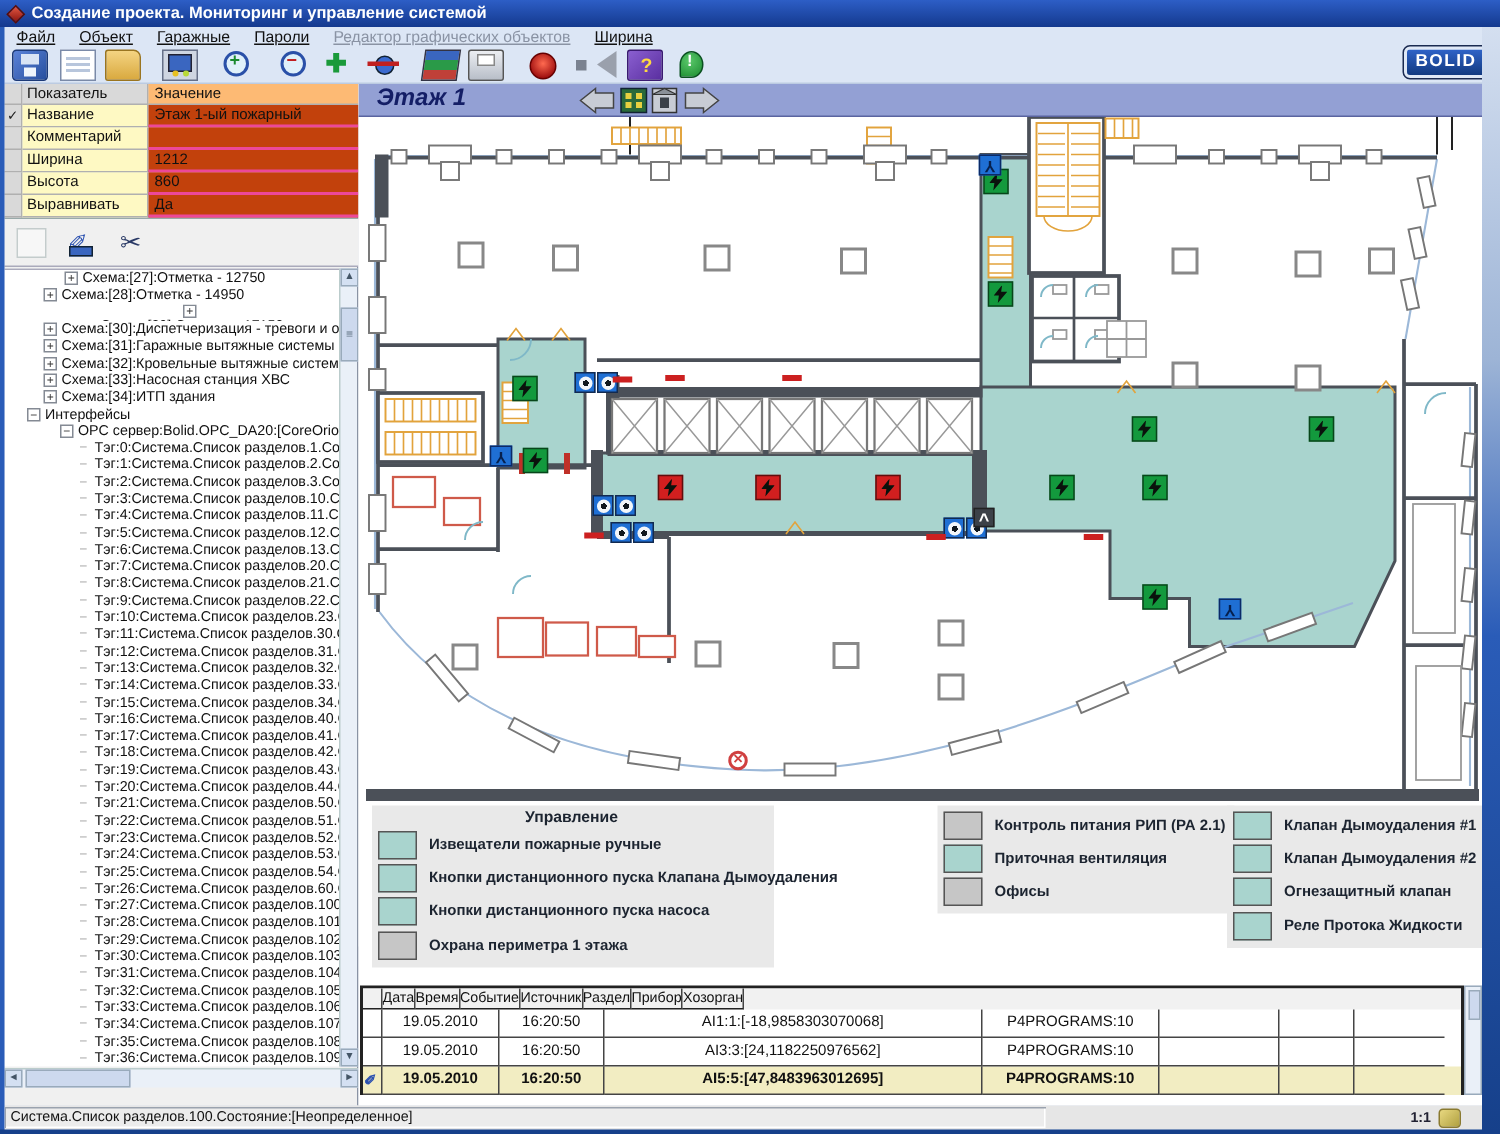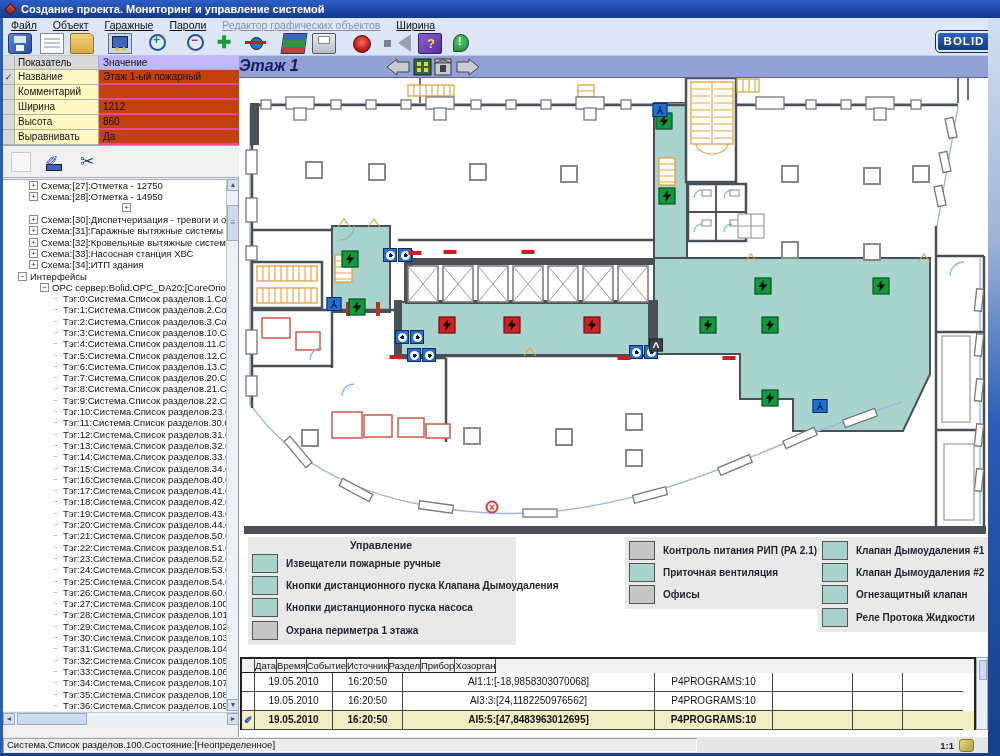--- a/index.html
+++ b/index.html
@@ -66,21 +66,21 @@
   
   .pgrid{position:absolute;left:0;top:0;width:236px;border-bottom:1px solid #9aa;}
   .prow{display:flex;height:15px;font-size:10px;line-height:14px;}
   .prow.phead{height:14px;background:#d9d9d9;font-size:10px;}
   .pgut{width:12px;background:#d9d9d9;border-right:1px solid #b0b0b0;border-bottom:1px solid #b0b0b0;flex:0 0 auto;
     text-align:center;font-size:9px;color:#222;line-height:15px;}
   .pname{width:84px;background:#fef9c3;border-right:1px solid #b0b0b0;border-bottom:1px solid #b0b0b0;
     padding-left:3px;flex:0 0 auto;overflow:hidden;white-space:nowrap;}
   .pval{flex:1;background:#c2410c;border-bottom:2px solid #ec4899;padding-left:4px;overflow:hidden;white-space:nowrap;}
   .phead .pname,.phead .pgut{background:#d9d9d9;}
-  .phead .pval{background:#c4b5fd;border-bottom:1px solid #b0b0b0;}
+  .phead .pval{background:#fdba74;border-bottom:1px solid #b0b0b0;}
   .pgut.c-checked::before{content:"\2713";}
   
   .minibar{position:absolute;left:0;top:90px;width:236px;height:32px;background:#f0f0f0;
     border-bottom:1px solid #aab;display:flex;align-items:center;gap:14px;padding-left:8px;}
   .mbi{position:relative;width:20px;height:20px;}
   .c-new-page-icon{background:#fff;border:1px solid #9aa;opacity:.5;}
   .c-edit-icon::before{content:"\270E";position:absolute;font-size:16px;color:#2a50b0;left:1px;top:-1px;transform:rotate(-90deg);}
   .c-edit-icon::after{content:"";position:absolute;left:1px;bottom:1px;width:14px;height:5px;background:#3a66c0;border:1px solid #123;}
   .c-scissors-icon::before{content:"\2702";position:absolute;font-size:17px;color:#2a3a66;left:1px;top:-1px;}
   
@@ -100,21 +100,21 @@
   .arr.up{top:0;} .arr.dn{bottom:0;}
   .vthumb{position:absolute;left:0;top:26px;width:12px;height:36px;background:#cdd9ee;border:1px solid #9ab;}
   .vthumb::before{content:"\2261";display:block;text-align:center;font-size:8px;color:#678;line-height:34px;}
   .hscroll{position:absolute;left:0;bottom:12px;width:236px;height:13px;background:#eaf0f8;border-top:1px solid #bcc;}
   .hscroll .arr{position:absolute;top:0;width:12px;height:12px;background:#d4e0f2;border:1px solid #9ab;
      font-size:7px;text-align:center;line-height:10px;color:#456;}
   .arr.lf{left:0;} .arr.rt{right:0;}
   .hthumb{position:absolute;left:14px;top:0;width:70px;height:12px;background:#cdd9ee;border:1px solid #9ab;}
   
   .plan-header{position:absolute;left:0;top:0;right:0;height:22px;background:#93a0d4;border-bottom:1px solid #5a64a0;}
-  .plan-title{position:absolute;left:0;top:1px;font-size:16px;font-style:italic;font-weight:bold;color:#141e66;}
+  .plan-title{position:absolute;left:12px;top:1px;font-size:16px;font-style:italic;font-weight:bold;color:#141e66;}
   .navbar{position:absolute;left:146px;top:1px;width:112px;height:20px;}
   
   .plan-box{position:absolute;left:0;top:22px;width:749px;height:457px;background:#fff;overflow:hidden;}
   .plansvg{position:absolute;left:0;top:0;}
   .devices{position:absolute;left:0;top:0;width:100%;height:100%;}
   .dev{position:absolute;transform:translate(-50%,-50%);}
   .c-green-bolt,.c-red-bolt{width:17px;height:17px;border:1px solid rgba(0,0,0,.55);}
   .c-green-bolt{background:#13993d;}
   .c-red-bolt{background:#d21f1f;}
   .c-green-bolt::before,.c-red-bolt::before{content:"";display:block;width:9px;height:12px;margin:1.5px auto;
@@ -268,21 +268,21 @@
 
           <span class="mbi c-new-page-icon"></span>
 
           <span class="mbi c-edit-icon"></span>
 
           <span class="mbi c-scissors-icon"></span>
         </div>
 
       <div class="tree">
 
-          <div class="titem" style="padding-left: 26px;">
+          <div class="titem" style="padding-left: 40px;">
             <span class="texp c-plus"></span>
             <span class="ttext">Схема:[27]:Отметка - 12750</span>
           </div>
 
           <div class="titem" style="padding-left: 26px;">
             <span class="texp c-plus"></span>
             <span class="ttext">Схема:[28]:Отметка - 14950</span>
           </div>
 
           <div class="titem" style="padding-left: 26px; flex-direction: column;">

